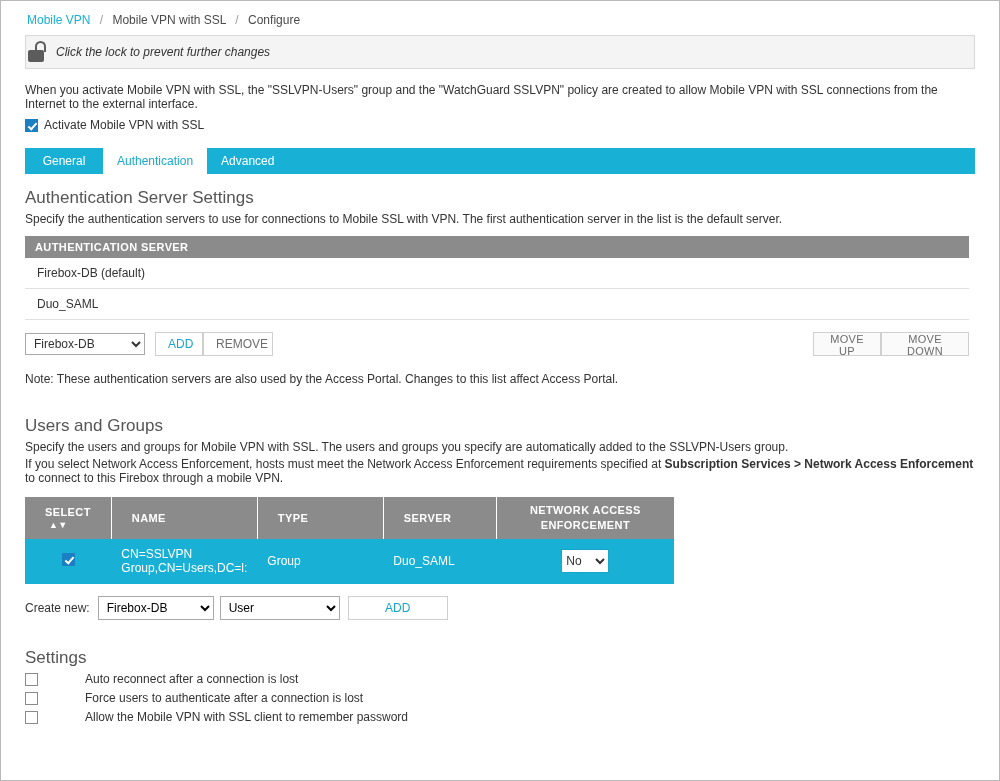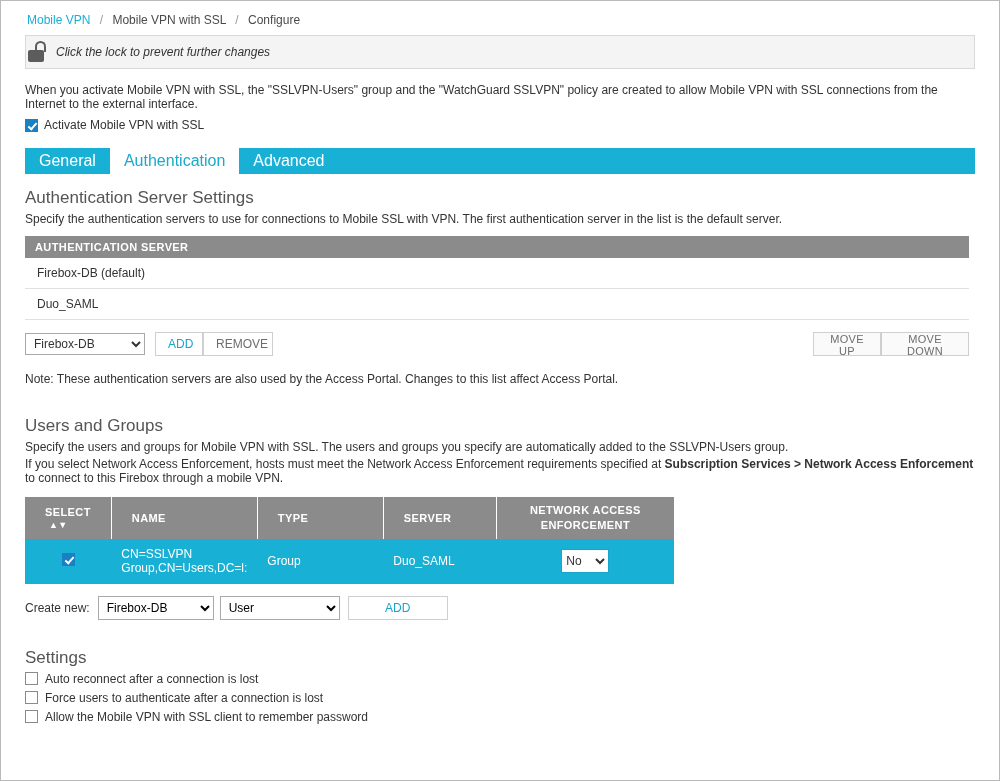--- a/index.html
+++ b/index.html
@@ -132,21 +132,21 @@
     background: #19b0d6;
     height: 26px;
     margin-bottom: 14px;
   }
   .tab {
     min-width: 78px;
     padding: 0 14px;
     height: 26px;
     line-height: 26px;
     text-align: center;
-    font-size: 16px;
+    font-size: 12px;
     color: #ffffff;
     cursor: pointer;
   }
   .tab.active {
     background: #ffffff;
     color: #1aa9cd;
   }
   .tab.first {
     background: #19b0d6;
     color: #ffffff;
@@ -306,22 +306,23 @@
     width: 100px;
     margin-left: 8px;
     cursor: pointer;
     font-family: "Liberation Sans", sans-serif;
   }
 
   
   .settings { margin-top: 28px; }
   .settings .opt {
     display: flex;
-    align-items: flex-start;
+    align-items: flex-end;
     margin-bottom: 5px;
+    gap: 40px;
   }
   .settings .opt label {
     margin-left: 7px;
     font-size: 12px;
   }
 </style>
 </head>
 <body>
 
 <div class="page">

